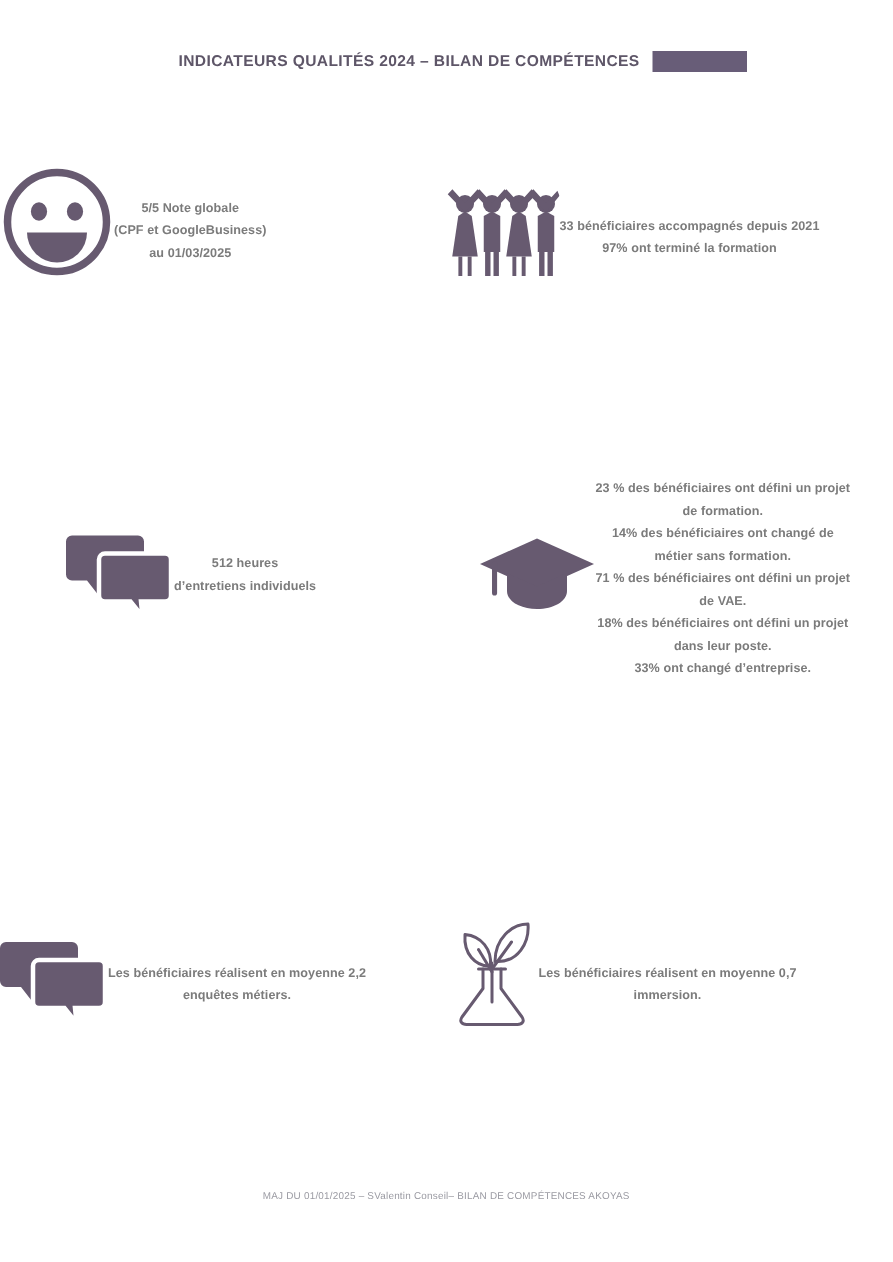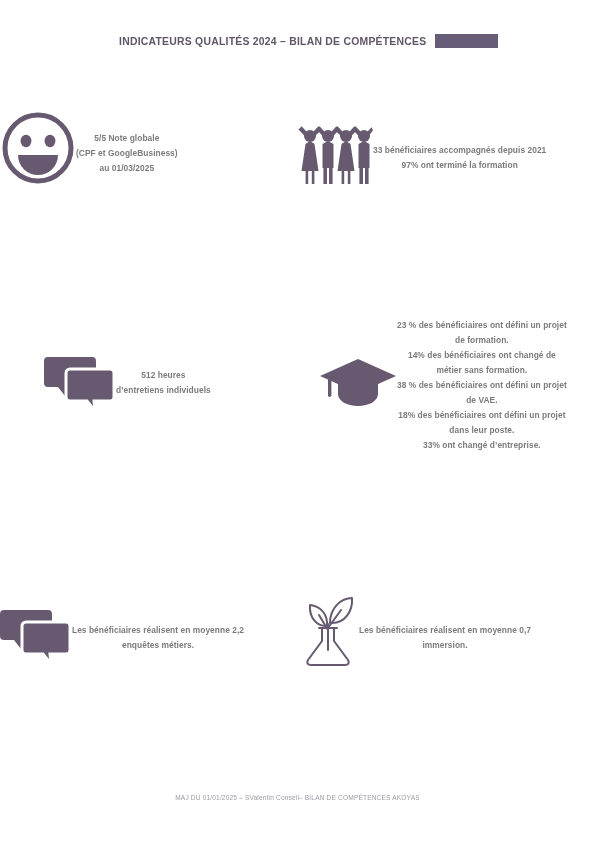--- a/index.html
+++ b/index.html
@@ -82,21 +82,21 @@
     line-height: 15px;
     color: #7b7b7b;
     letter-spacing: 0.05px;
   }
 
   .caption .line { display: block; white-space: nowrap; }
 
   
   #row-1 { top: 108px; }
   #row-2 { top: 300px; padding-left: 44px; }
-  #row-3 { top: 594px; }
+  #row-3 { top: 612px; }
 
   
   .footer {
     position: absolute;
     top: 794px;
     left: 0;
     width: 595px;
     text-align: center;
     font-size: 6.6px;
     color: #9a9aa2;
@@ -196,21 +196,21 @@
             <path d="M19 25 v12 c0 7 9 12 20 12 s20 -5 20 -12 v-12 l-20 9 z"></path>
             <rect x="9" y="17" width="3.4" height="23" rx="1.7"></rect>
           </g>
         </svg>
       </div>
       <div class="caption" style="margin-top:18px;">
         <span class="line">23 % des bénéficiaires ont défini un projet</span>
         <span class="line">de formation.</span>
         <span class="line">14% des bénéficiaires ont changé de</span>
         <span class="line">métier sans formation.</span>
-        <span class="line">38 % des bénéficiaires ont défini un projet</span>
+        <span class="line">71 % des bénéficiaires ont défini un projet</span>
         <span class="line">de VAE.</span>
         <span class="line">18% des bénéficiaires ont défini un projet</span>
         <span class="line">dans leur poste.</span>
         <span class="line">33% ont changé d’entreprise.</span>
       </div>
     </div>
   </div>
 
   <div class="row" id="row-3">
 

